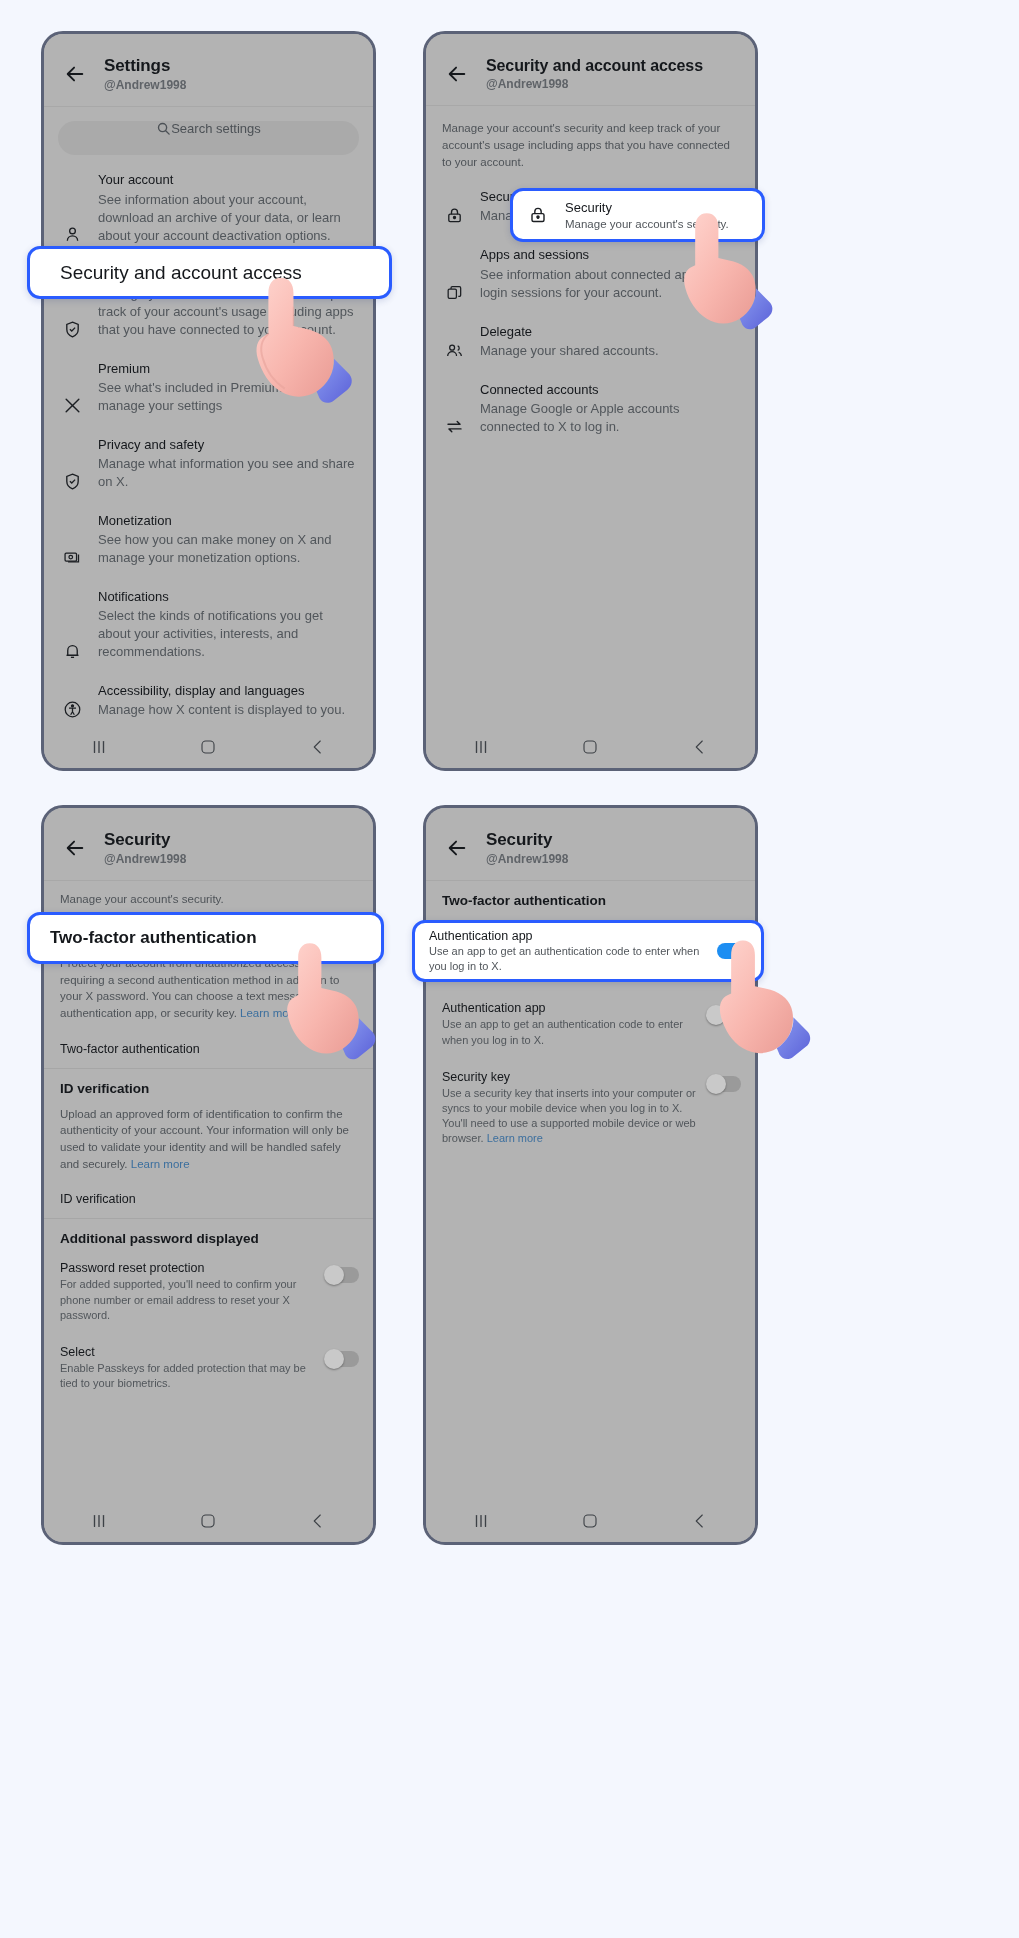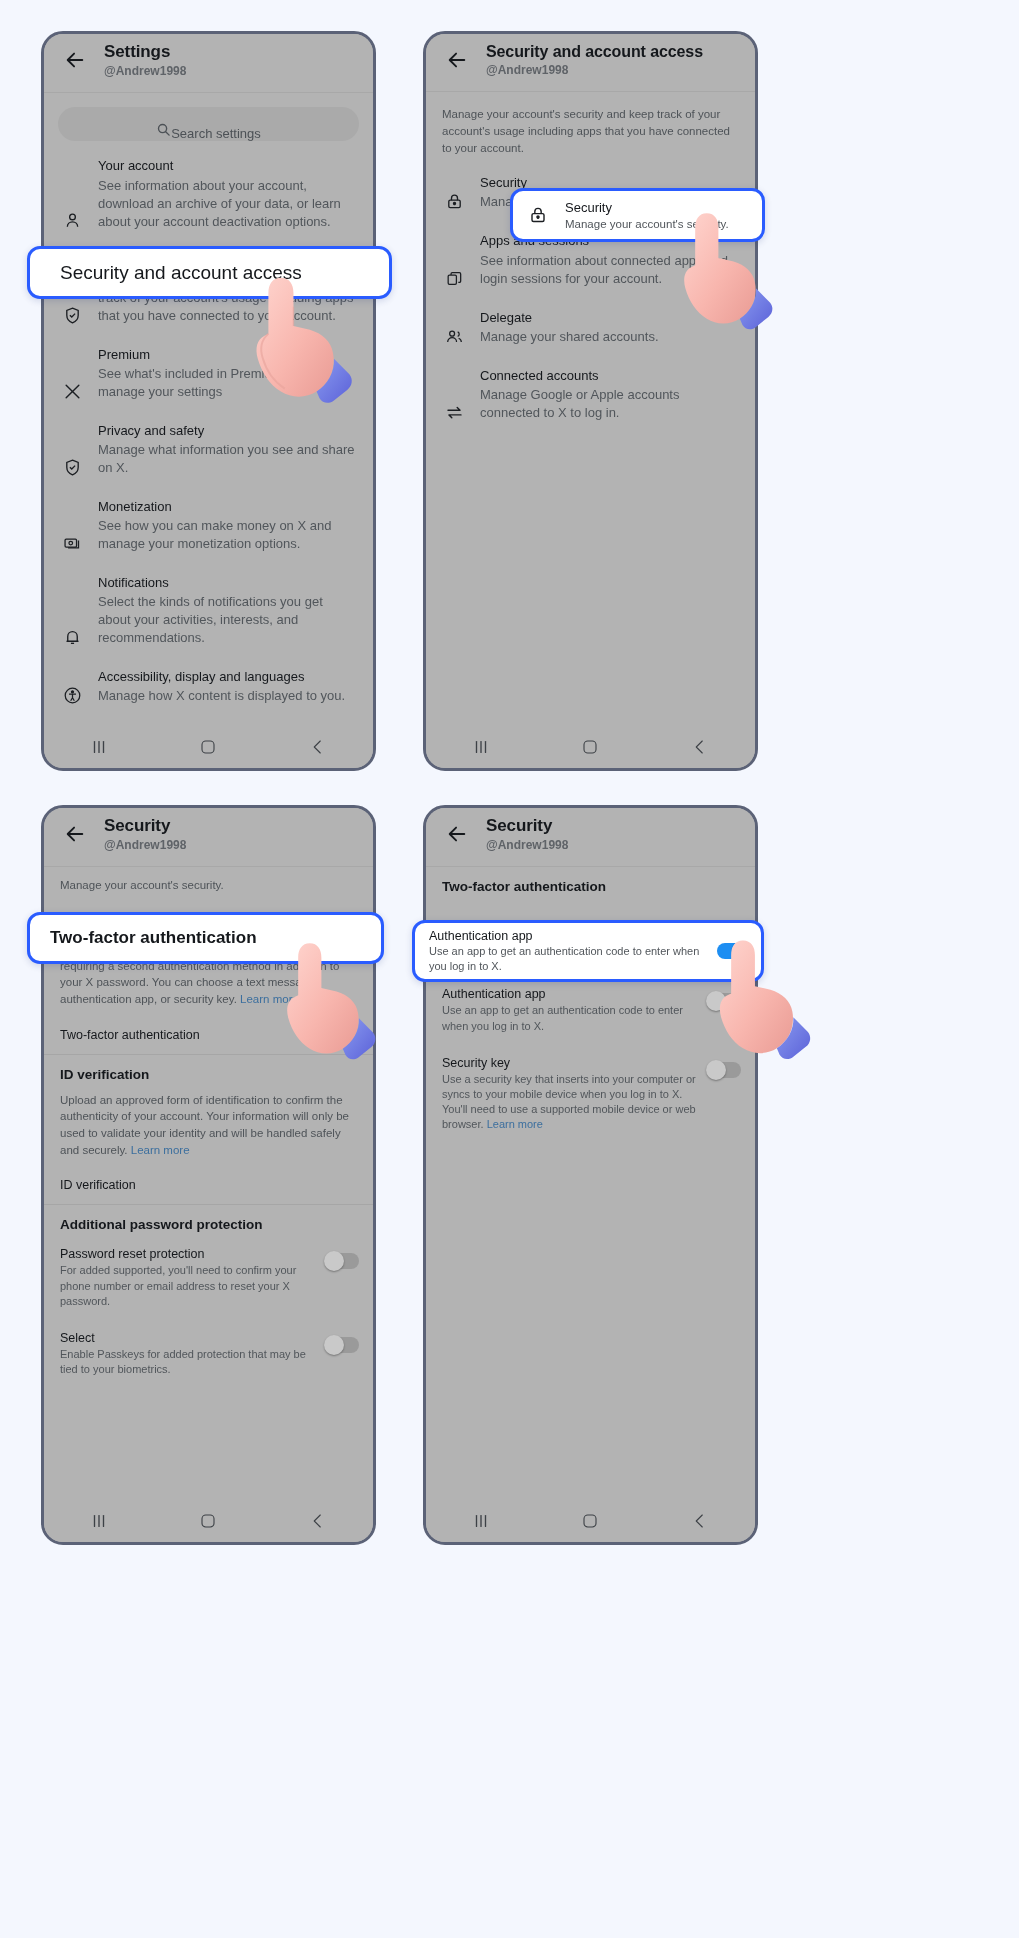--- a/index.html
+++ b/index.html
@@ -34,21 +34,21 @@
     position: relative;
     width: 100%; height: 100%;
     background: #b3b3b3;
     display: flex;
     flex-direction: column;
   }
 
   
   .app-header {
     display: flex; align-items: center;
-    padding: 8px 16px 14px 16px;
+    padding: 22px 16px 14px 16px;
     border-bottom: 1px solid #a8a8a8;
     flex: 0 0 auto;
   }
   .back-arrow {
     width: 30px; height: 30px;
     flex: 0 0 30px;
     display: flex; align-items: center; justify-content: center;
     color: #15181c;
   }
   .back-arrow svg { display: block; }
@@ -61,21 +61,21 @@
   .header-handle {
     font-size: 12px; color: #5f6368; margin-top: 2px; font-weight: bold;
   }
 
   
   .search-box {
     margin: 14px 14px 6px 14px;
     height: 34px;
     background: #aaaaaa;
     border-radius: 18px;
-    display: flex; align-items: flex-end; justify-content: center;
+    display: flex; align-items: flex-start; justify-content: center;
     gap: 0;
     flex: 0 0 auto;
   }
   .search-box .ph { font-size: 13px; color: #4c5156; }
 
   
   .body { flex: 1 1 auto; position: relative; overflow: hidden; }
 
   .intro-text {
     padding: 14px 16px 8px 16px;
@@ -489,21 +489,21 @@
         <div class="sec-divider"></div>
 
         <div class="sec-head">ID verification</div>
         <div class="sec-body">
           <span>Upload an approved form of identification to confirm the authenticity of your account. Your information will only be used to validate your identity and will be handled safely and securely.</span>
           <span class="sec-link">Learn more</span>
         </div>
         <div class="sec-item">ID verification</div>
         <div class="sec-divider"></div>
 
-        <div class="sec-head">Additional password protection</div>
+        <div class="sec-head">Additional password displayed</div>
 
         <div class="toggle-row">
           <div class="tx">
             <div class="t">Password reset protection</div>
             <div class="d">For added supported, you'll need to confirm your phone number or email address to reset your X password.</div>
           </div>
           <div class="switch">
               <div class="knob"></div>
             </div>
         </div>

